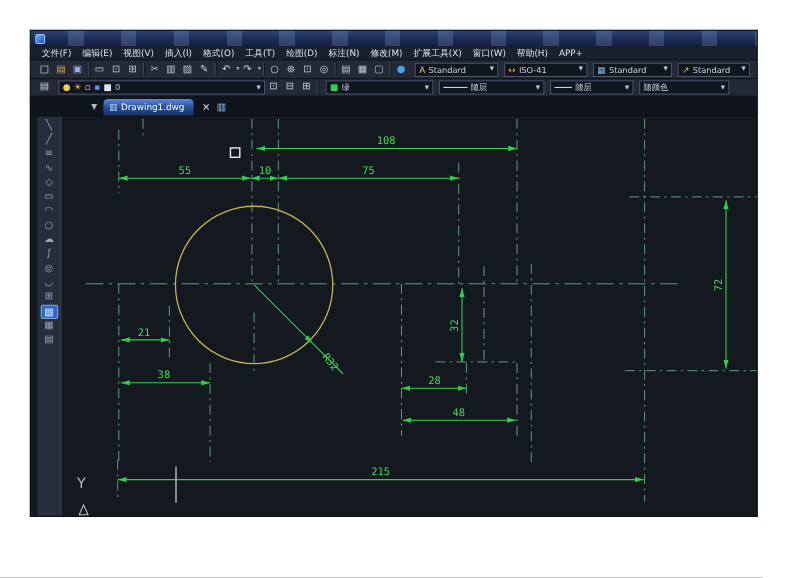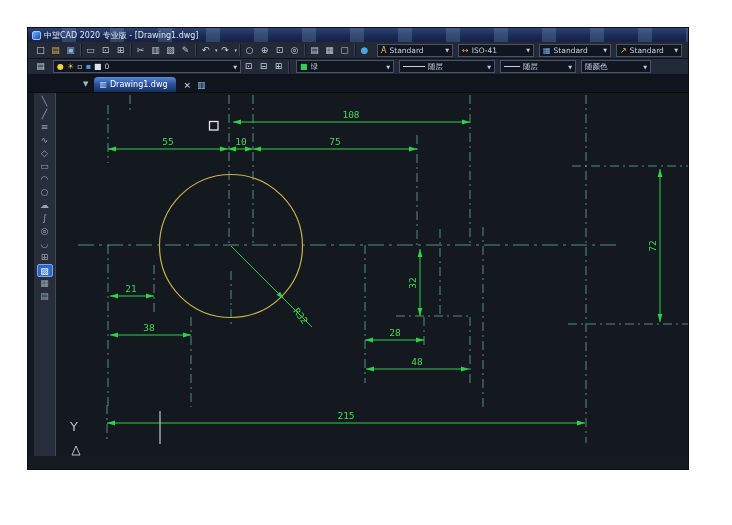--- a/index.html
+++ b/index.html
@@ -67,23 +67,37 @@
   .hid { stroke:#84d6ae; stroke-width:.8; opacity:.78; stroke-dasharray:9 4 2 4; }
   .cl  { stroke:#84d6ae; stroke-width:.8; opacity:.78; stroke-dasharray:16 5 3 5; }
 </style>
 </head>
 <body>
 
 <div class="win">
 
   <div class="titlebar">
     <span class="applogo"></span>
-    <span class="title-text">中望CAD 2020 专业版 - [Drawing1.dwg]</span>
-  </div>
-
+  </div>
+
+  <div class="menubar">
+    <span class="menu-item">文件(F)</span>
+    <span class="menu-item">编辑(E)</span>
+    <span class="menu-item">视图(V)</span>
+    <span class="menu-item">插入(I)</span>
+    <span class="menu-item">格式(O)</span>
+    <span class="menu-item">工具(T)</span>
+    <span class="menu-item">绘图(D)</span>
+    <span class="menu-item">标注(N)</span>
+    <span class="menu-item">修改(M)</span>
+    <span class="menu-item">扩展工具(X)</span>
+    <span class="menu-item">窗口(W)</span>
+    <span class="menu-item">帮助(H)</span>
+    <span class="menu-item">APP+</span>
+  </div>
 
   <div class="tb tb1">
     <span class="tbi" style="color: rgb(213, 220, 232);">□</span>
     <span class="tbi" style="color: rgb(217, 170, 78);">▤</span>
     <span class="tbi" style="color: rgb(143, 176, 224);">▣</span>
     <span class="sep"></span>
     <span class="tbi" style="color: rgb(192, 200, 216);">▭</span>
     <span class="tbi" style="color: rgb(192, 200, 216);">⊡</span>
     <span class="tbi" style="color: rgb(192, 200, 216);">⊞</span>
     <span class="sep"></span>
@@ -153,21 +167,21 @@
     <div class="combo" style="width:96px">
       <span class="lineswatch"></span>
       <span class="lbl">随层</span>
       <span class="caret">▼</span>
     </div>
     <div class="combo" style="width:76px">
       <span class="lineswatch" style="width:16px"></span>
       <span class="lbl">随层</span>
       <span class="caret">▼</span>
     </div>
-    <div class="combo" style="width:70px">
+    <div class="combo" style="width:82px">
       <span class="lbl">随颜色</span>
       <span class="caret">▼</span>
     </div>
   </div>
 
   <div class="tabbar">
     <span class="tab-caret">▼</span>
     <div class="tab">
       <span class="docicon">▥</span>
       <span>Drawing1.dwg</span>

